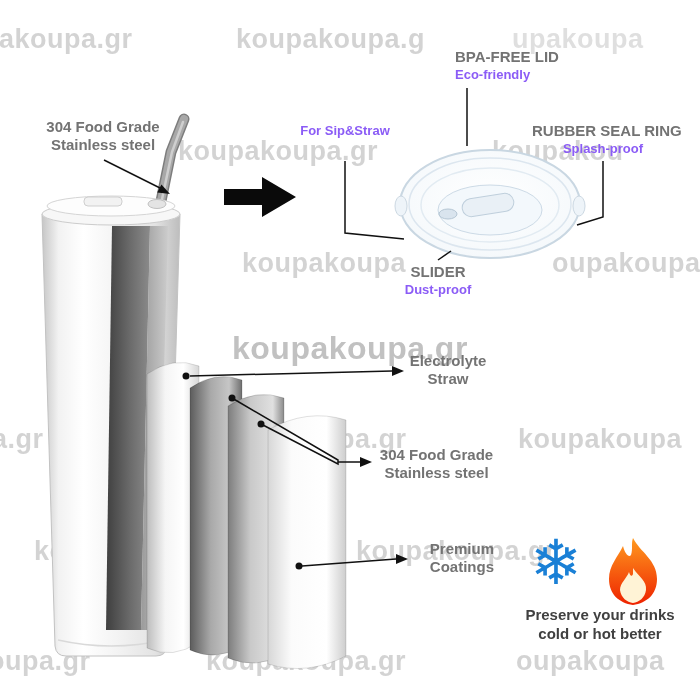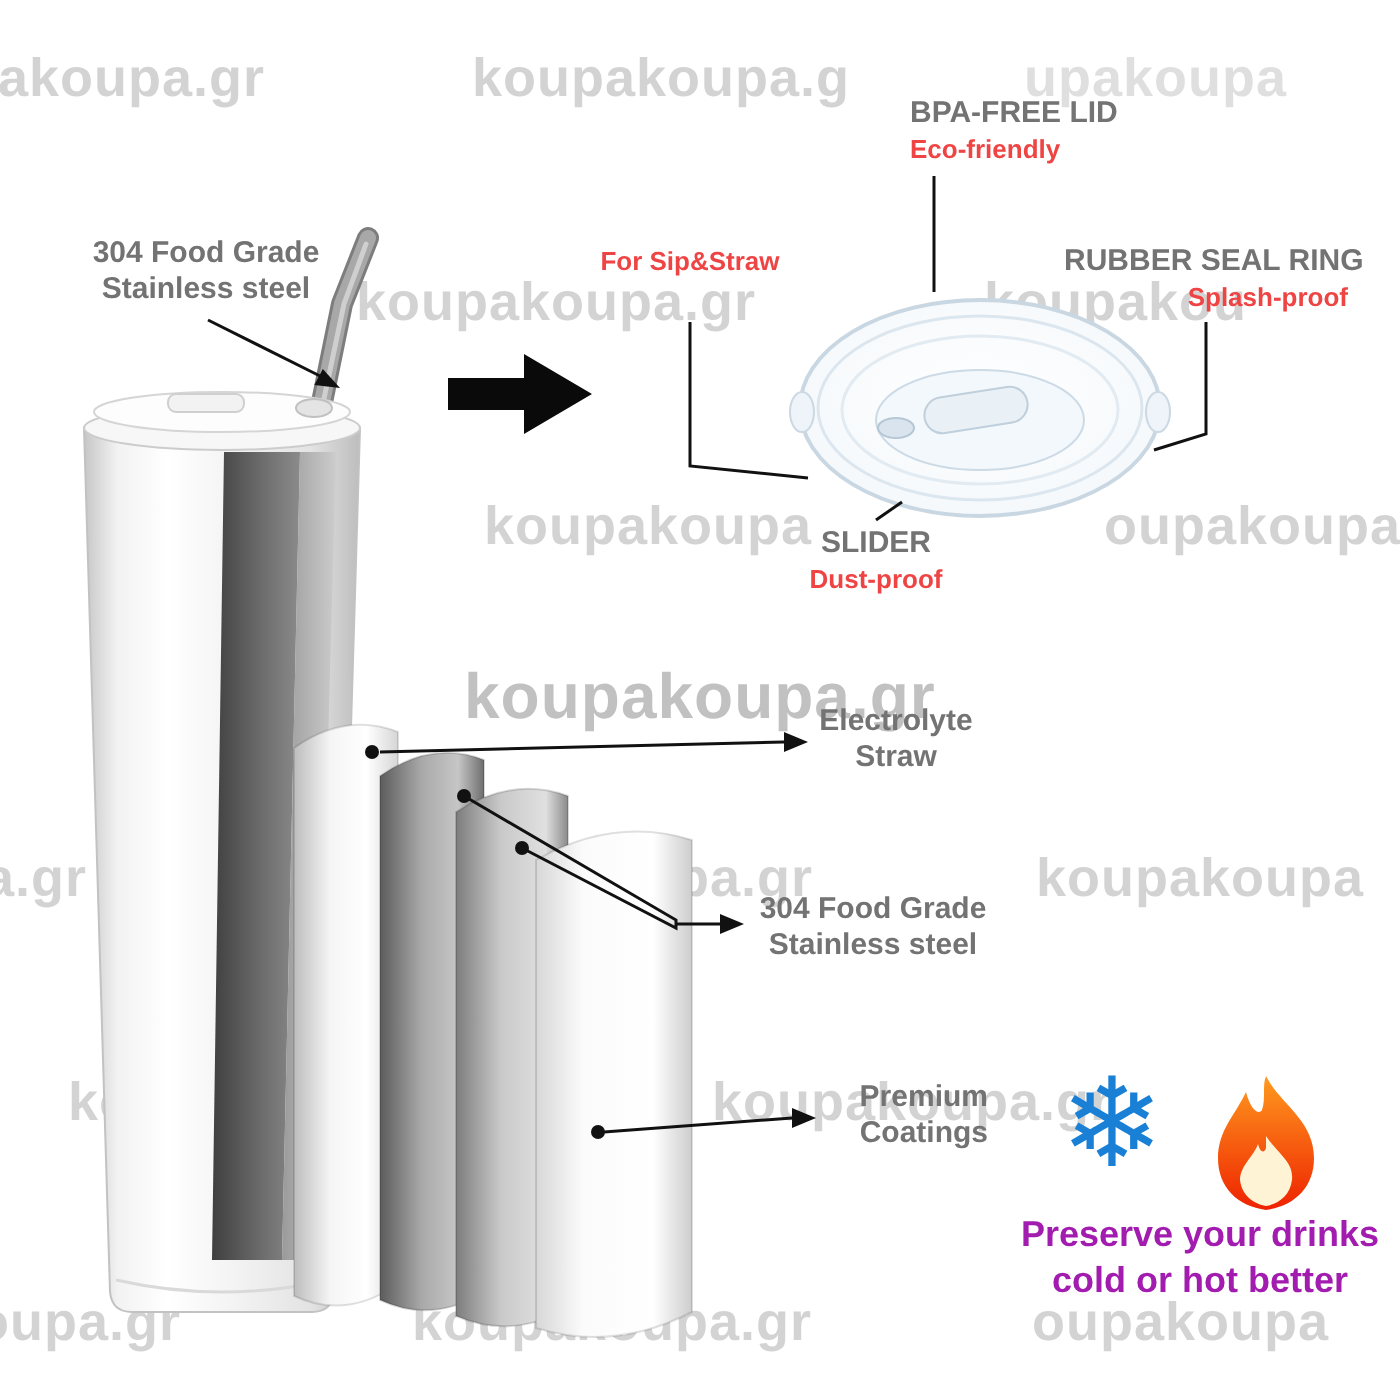--- a/index.html
+++ b/index.html
@@ -4,25 +4,25 @@
 <style>
   html,body{margin:0;padding:0;background:#fff;}
   .stage{position:relative;width:700px;height:700px;background:#ffffff;overflow:hidden;
          font-family:"Liberation Sans",sans-serif;}
   .watermark{position:absolute;color:#989898;font-weight:700;letter-spacing:.5px;
              white-space:nowrap;user-select:none;line-height:1;}
   .svgfull{position:absolute;left:0;top:0;}
   .lbl{position:absolute;text-align:center;line-height:1.18;z-index:5;}
   .lbl.left{text-align:left;}
   .lbl .t{display:block;font-weight:bold;color:#737373;font-size:15px;white-space:nowrap;}
-  .lbl .s{display:block;font-weight:bold;color:#ef4444;font-size:13px;white-space:nowrap;margin-top:1px;}
+  .lbl .s{display:block;font-weight:bold;color:#8b5cf6;font-size:13px;white-space:nowrap;margin-top:1px;}
   .lbl .s.small{font-size:12px;}
   .snow{position:absolute;left:530px;top:532px;font-size:62px;line-height:1;color:#1a80d6;z-index:4;}
   .preserve{position:absolute;left:508px;top:606px;width:184px;text-align:center;z-index:5;}
-  .preserve span{display:block;font-weight:bold;color:#a21caf;font-size:18px;line-height:1.25;}
+  .preserve span{display:block;font-weight:bold;color:#404040;font-size:15px;line-height:1.25;}
 </style>
 </head>
 <body>
 
 <div class="stage">
 
   <div id="watermarks">
       <span class="watermark" style="left: -18px; top: 26px; font-size: 27px; opacity: 0.42;">pakoupa.gr</span>
       <span class="watermark" style="left: 236px; top: 26px; font-size: 27px; opacity: 0.42;">koupakoupa.g</span>
       <span class="watermark" style="left: 512px; top: 26px; font-size: 27px; opacity: 0.3;">upakoupa</span>
@@ -173,21 +173,21 @@
 
   <div class="lbl left" style="left:455px;top:48px;width:140px;">
     <span class="t">BPA-FREE LID</span>
     <span class="s">Eco-friendly</span>
   </div>
 
   <div class="lbl" style="left:278px;top:122px;width:134px;">
     <span class="s">For Sip&amp;Straw</span>
   </div>
 
-  <div class="lbl" style="left:532px;top:122px;width:142px;text-align:right;">
+  <div class="lbl" style="left:532px;top:122px;width:142px;">
     <span class="t">RUBBER SEAL RING</span>
     <span class="s">Splash-proof</span>
   </div>
 
   <div class="lbl" style="left:396px;top:263px;width:84px;">
     <span class="t">SLIDER</span>
     <span class="s">Dust-proof</span>
   </div>
 
   <div class="lbl" style="left:398px;top:352px;width:100px;">

